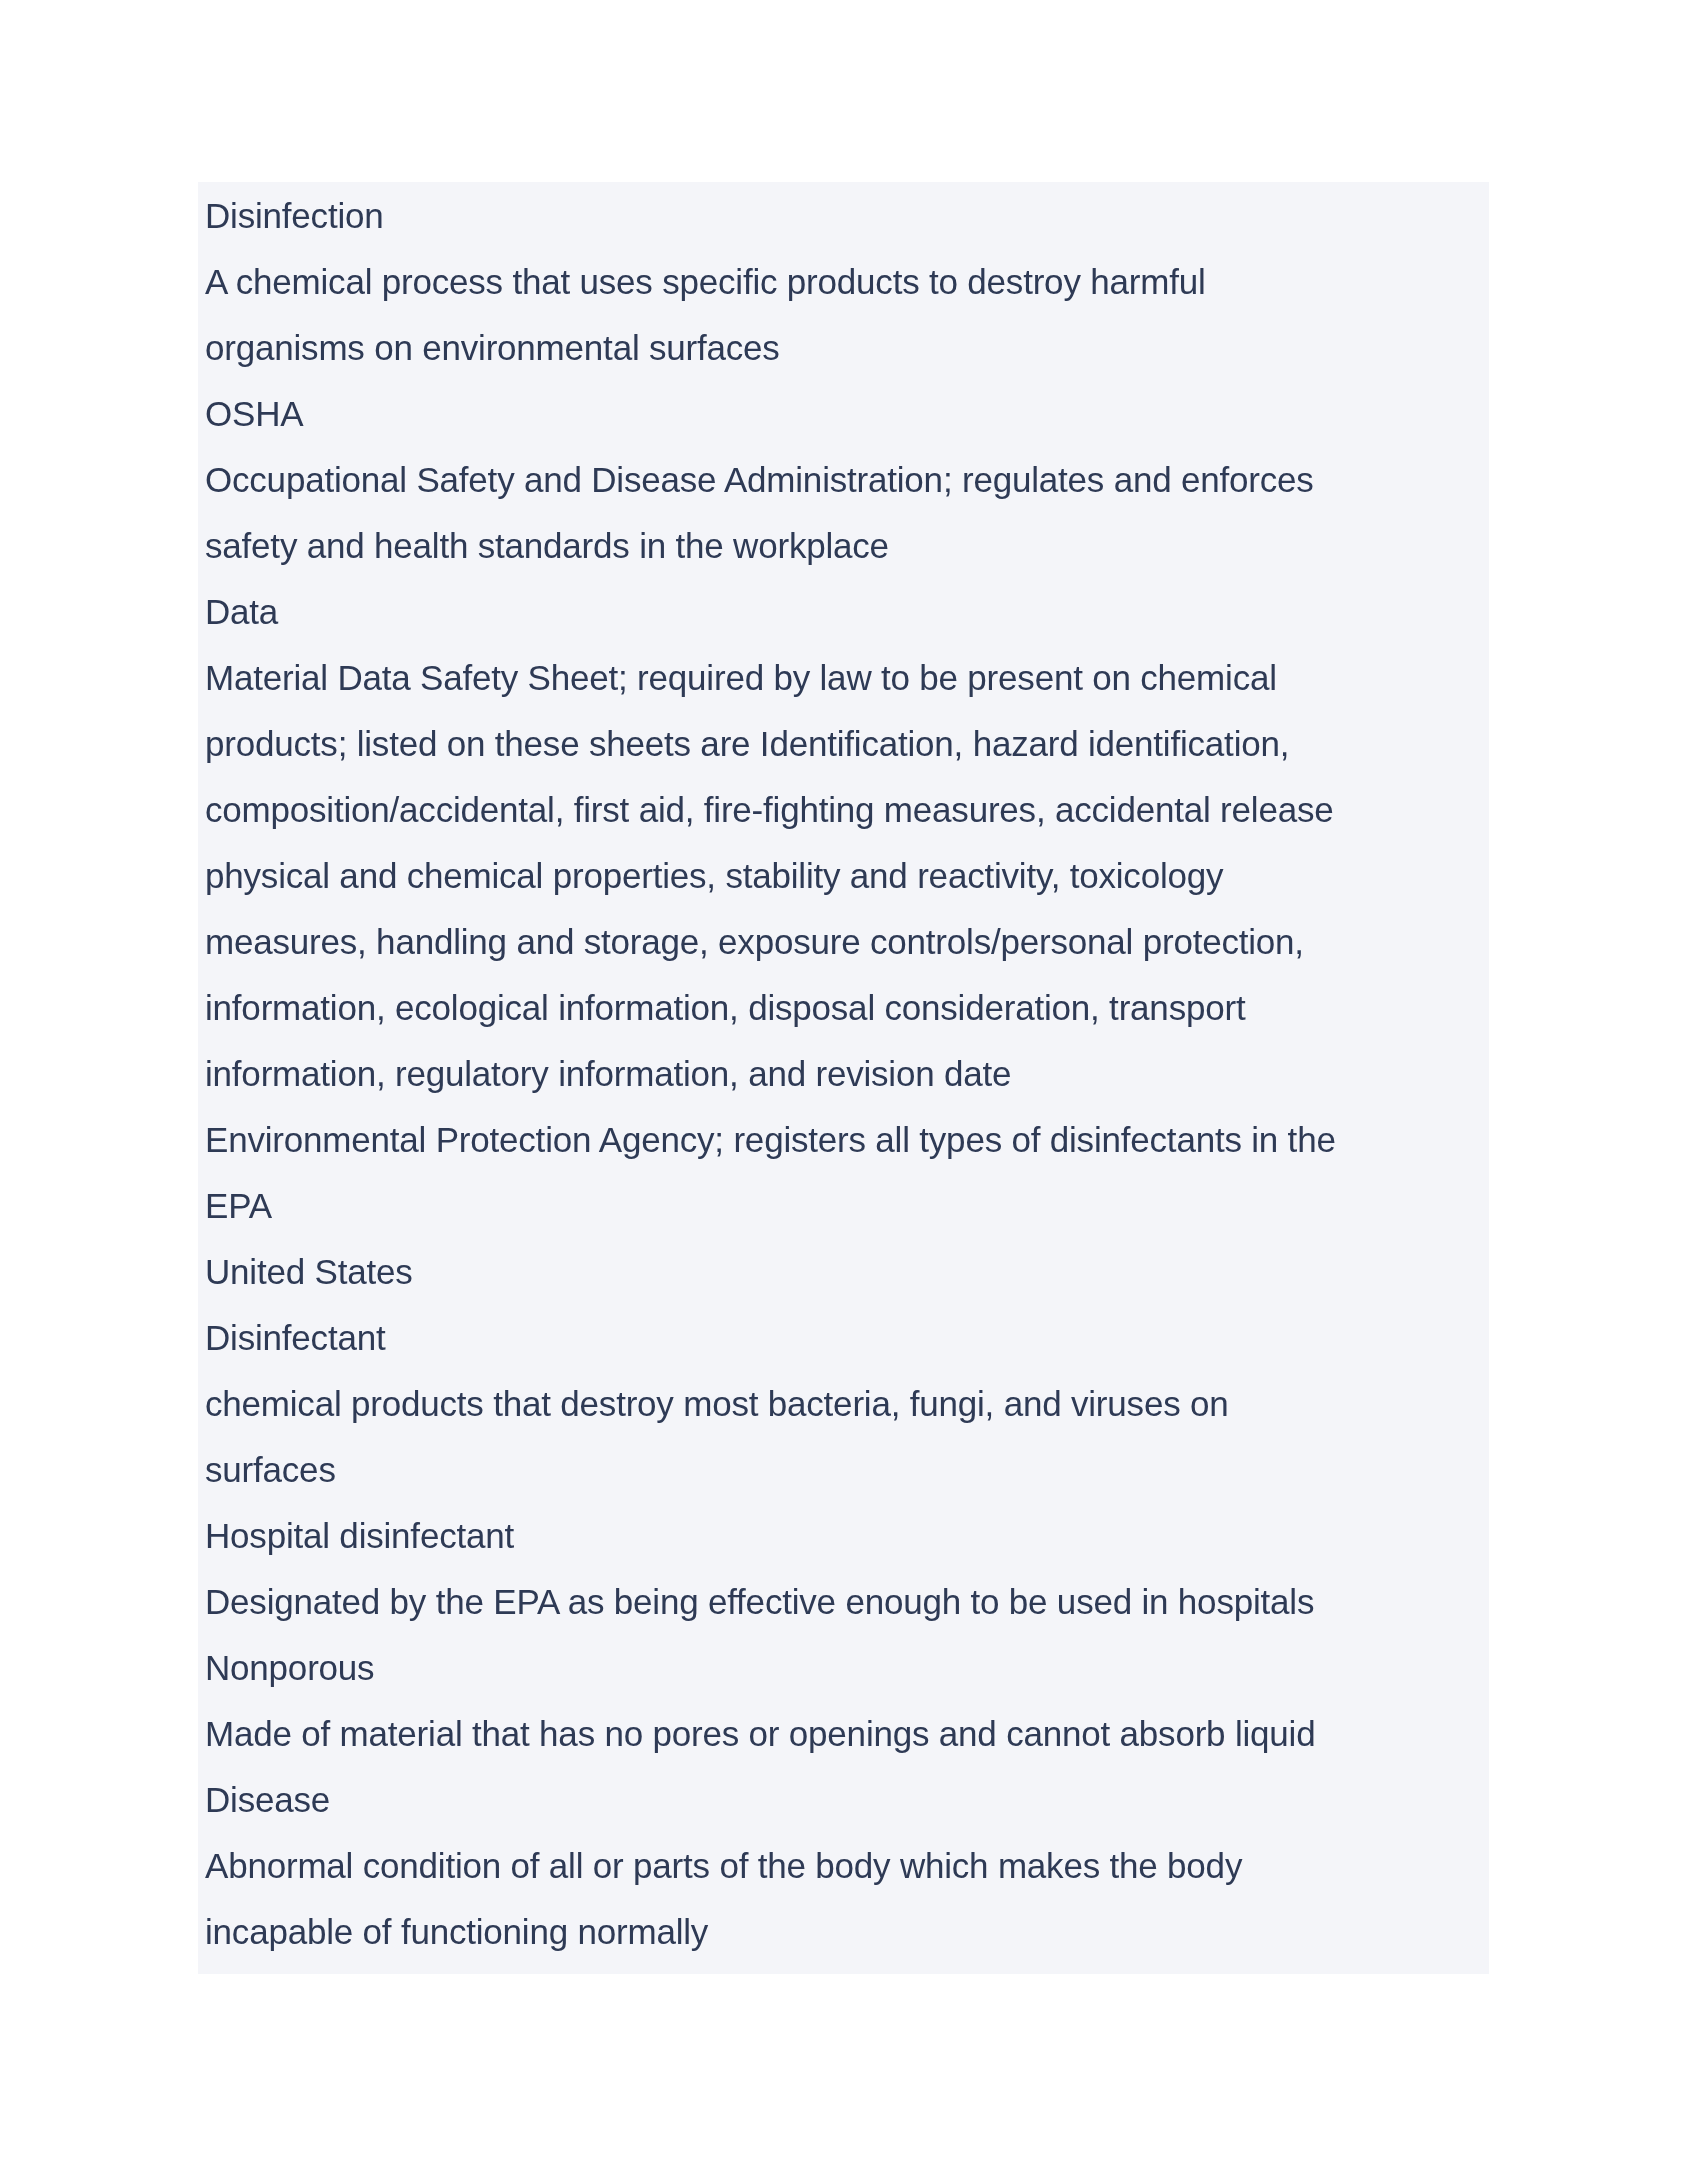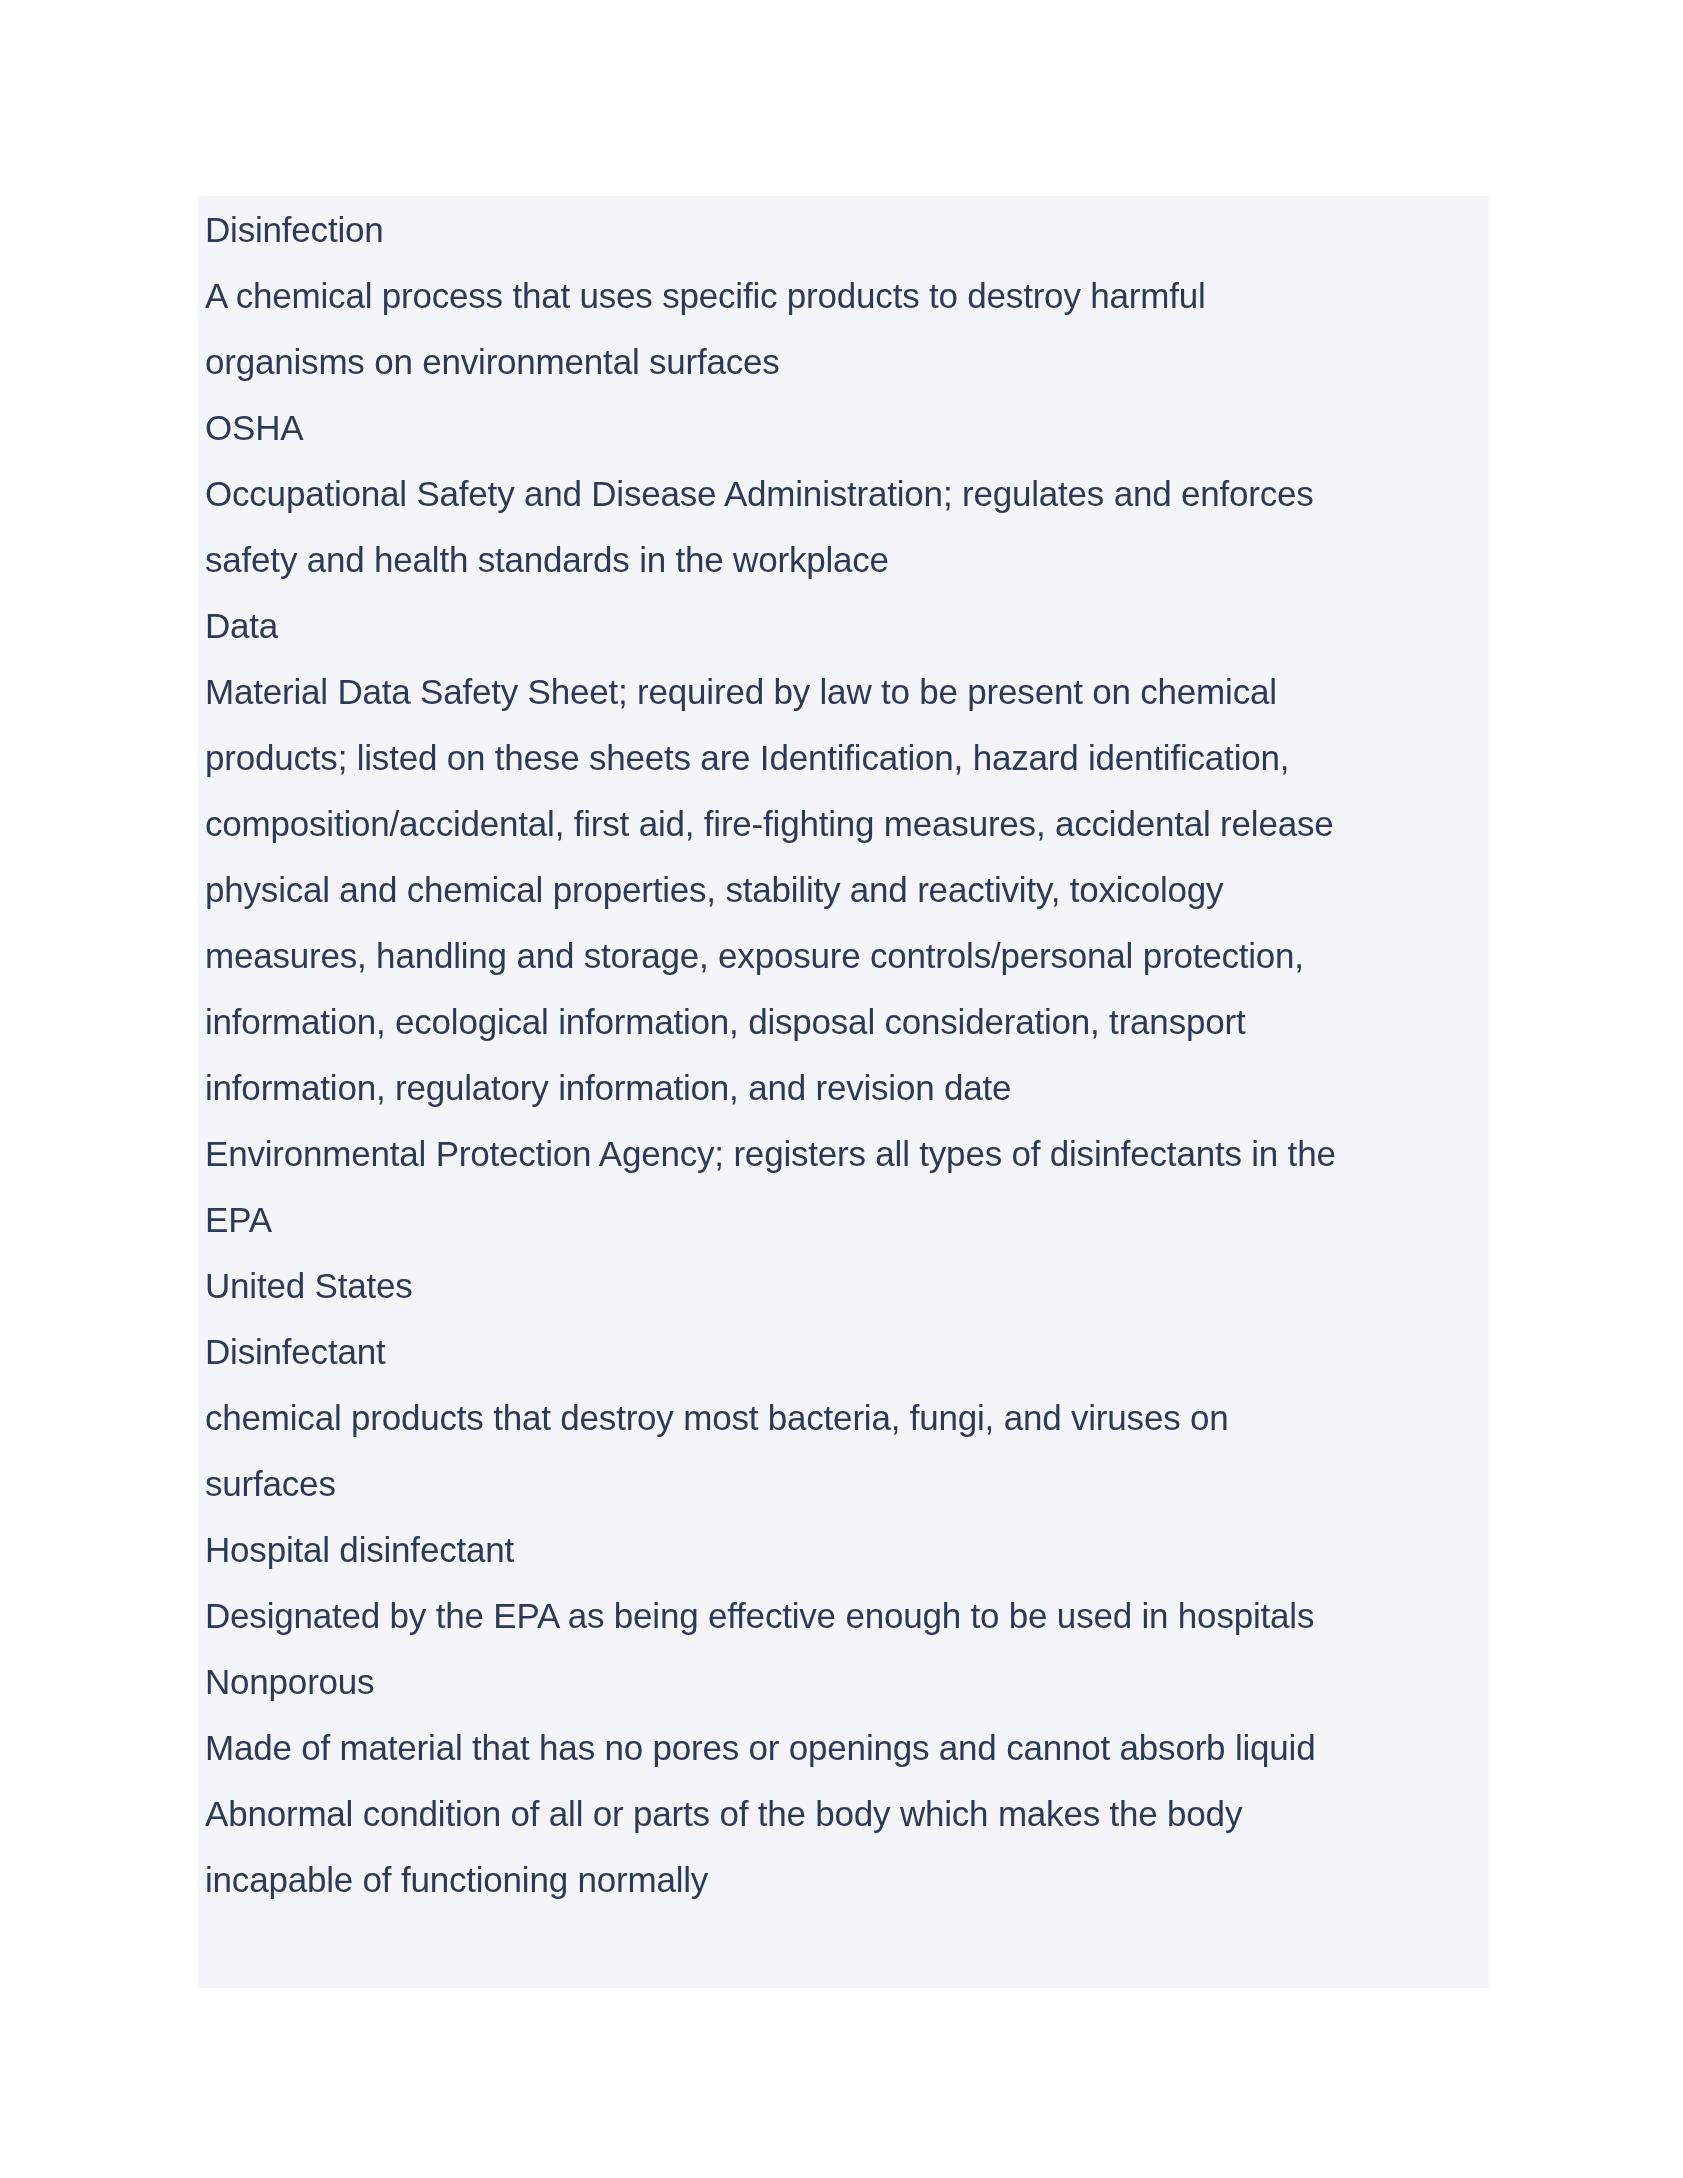--- a/index.html
+++ b/index.html
@@ -10,21 +10,21 @@
   .page {
     position: relative;
     width: 1683px;
     height: 2178px;
     background: #ffffff;
     font-family: "Liberation Sans", "DejaVu Sans", sans-serif;
   }
   .glossary-card {
     position: absolute;
     left: 198px;
-    top: 196px;
+    top: 182px;
     width: 1291px;
     height: 1792px;
     box-sizing: border-box;
     padding: 1px 7px 0 7px;
     overflow: hidden;
   }
   .line {
     font-size: 35px;
     line-height: 66px;
     white-space: nowrap;
@@ -54,17 +54,18 @@
       <div class="line">Environmental Protection Agency; registers all types of disinfectants in the</div>
       <div class="line">EPA</div>
       <div class="line">United States</div>
       <div class="line">Disinfectant</div>
       <div class="line">chemical products that destroy most bacteria, fungi, and viruses on</div>
       <div class="line">surfaces</div>
       <div class="line">Hospital disinfectant</div>
       <div class="line">Designated by the EPA as being effective enough to be used in hospitals</div>
       <div class="line">Nonporous</div>
       <div class="line">Made of material that has no pores or openings and cannot absorb liquid</div>
+      <div class="line">Disease</div>
       <div class="line">Abnormal condition of all or parts of the body which makes the body</div>
       <div class="line">incapable of functioning normally</div>
     </div>
 </div>
 
 
 </body></html>

